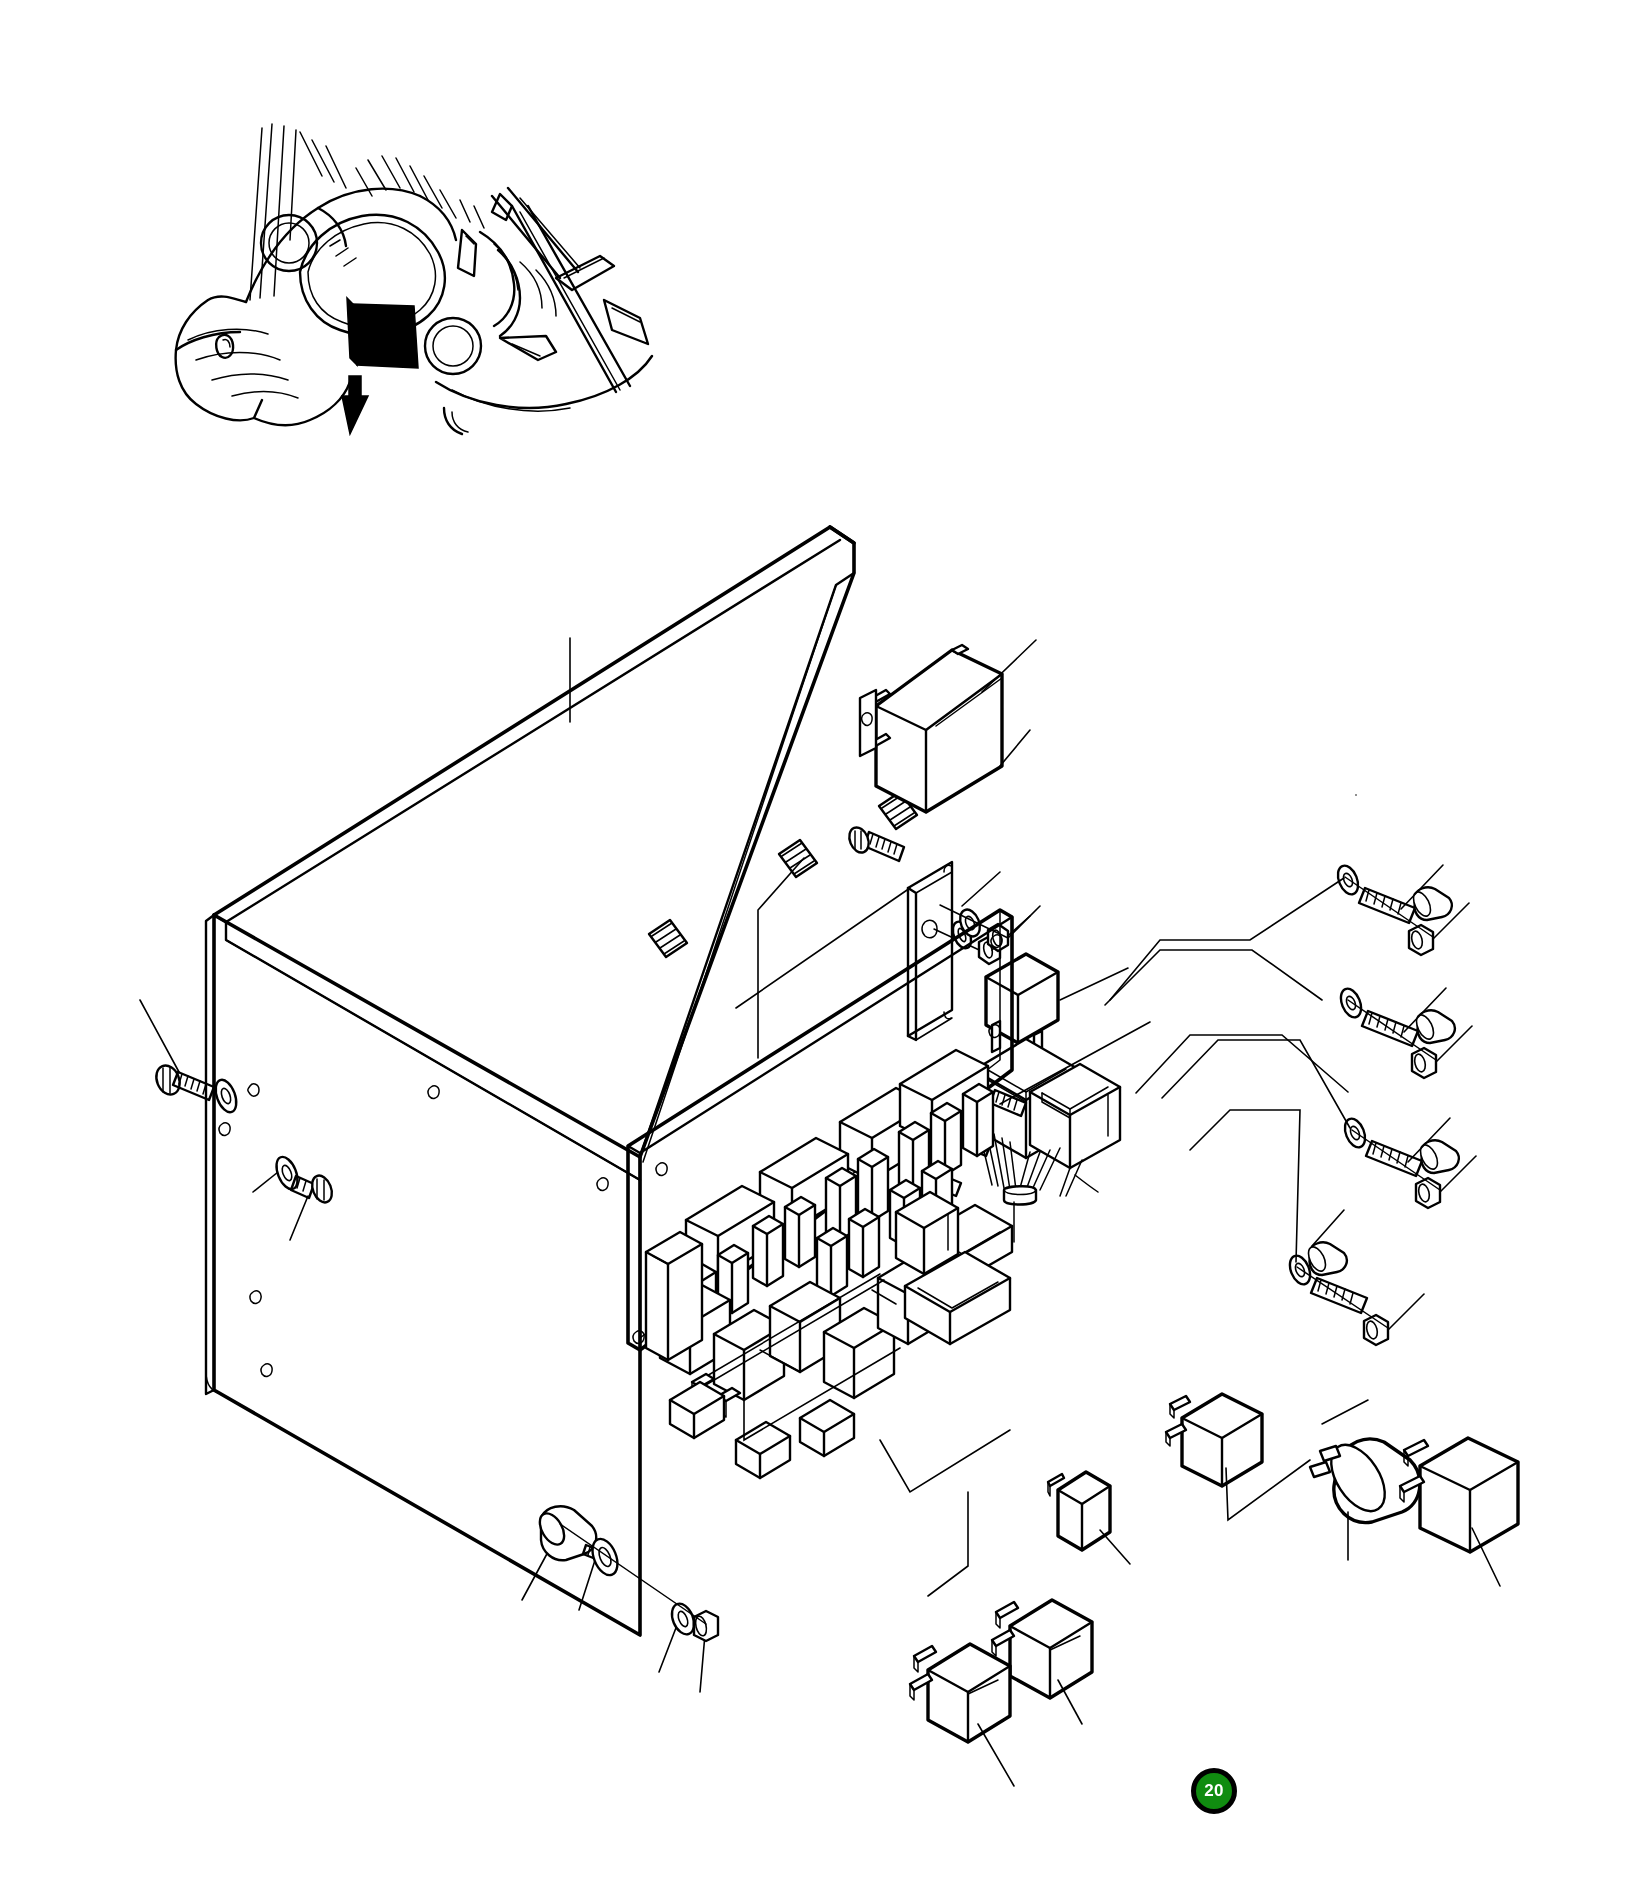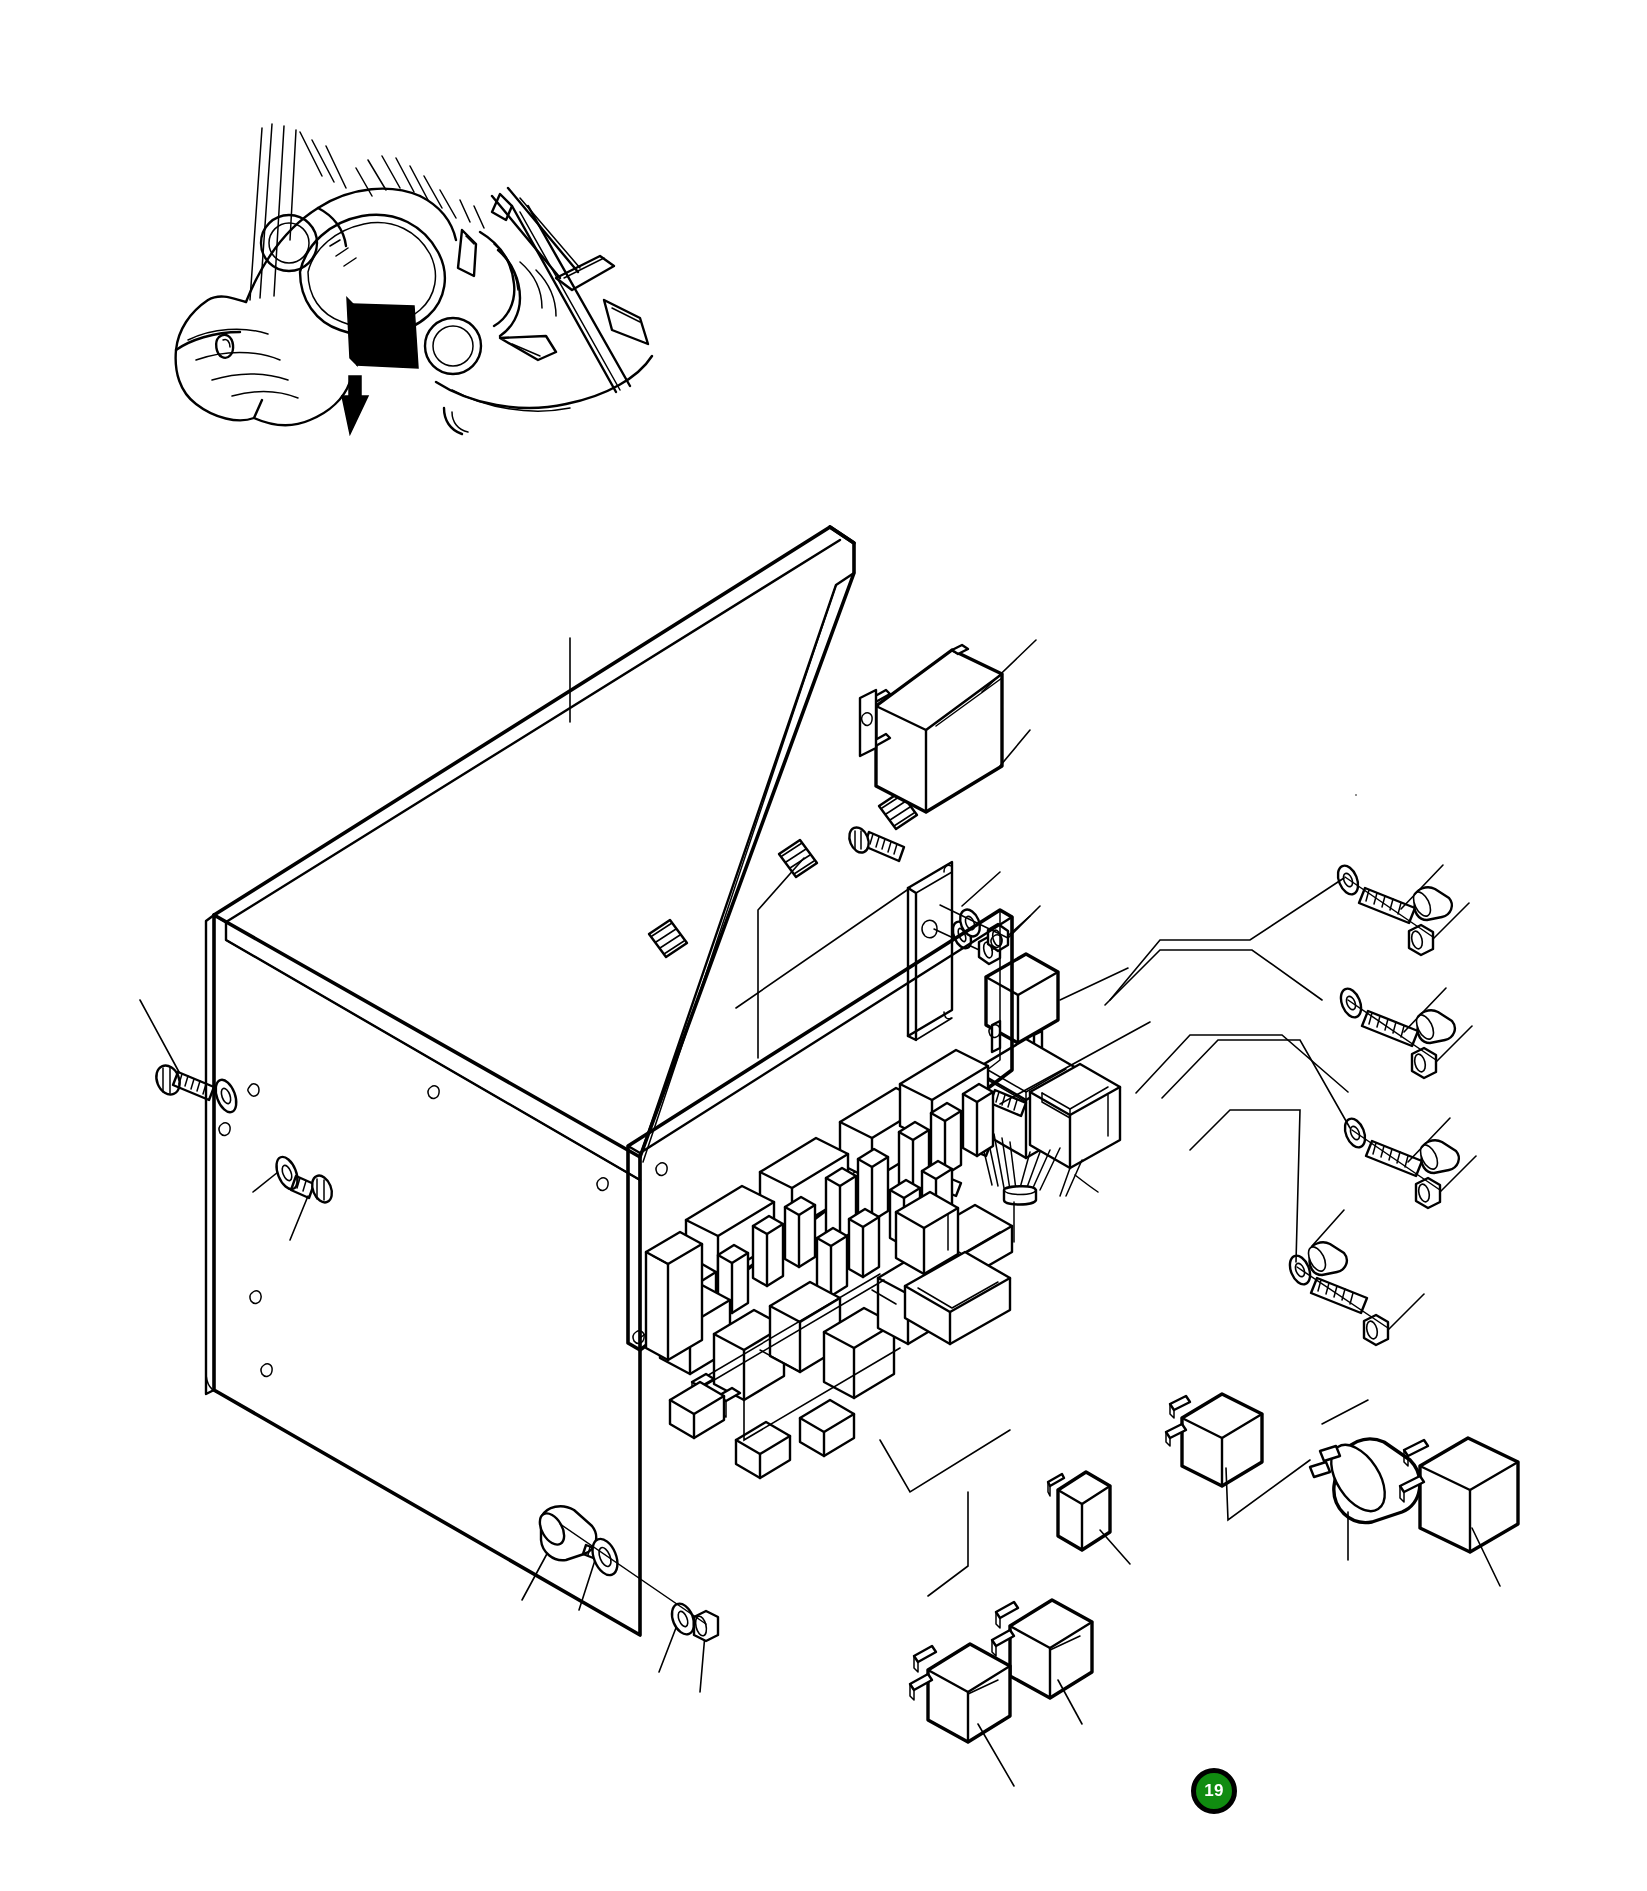--- a/index.html
+++ b/index.html
@@ -603,16 +603,16 @@
       <path class="lnT" d="M968 1694 L998 1680"></path>
       <path class="lead" d="M978 1724 L1014 1786"></path>
     </g>
 
     <path class="lead" d="M880 1440 L910 1492 L1010 1430"></path>
     <path class="lead" d="M968 1492 L968 1566 L928 1596"></path>
 
   </svg>
 
   <div class="page-badge" id="pageBadge" style="left: 1191px; top: 1768px; width: 46px; height: 46px; background: rgb(16, 140, 16); border: 5px solid rgb(0, 0, 0); color: rgb(255, 255, 255);">
-    <span>19</span>
+    <span>20</span>
   </div>
 
 </div>
 
 </body></html>

